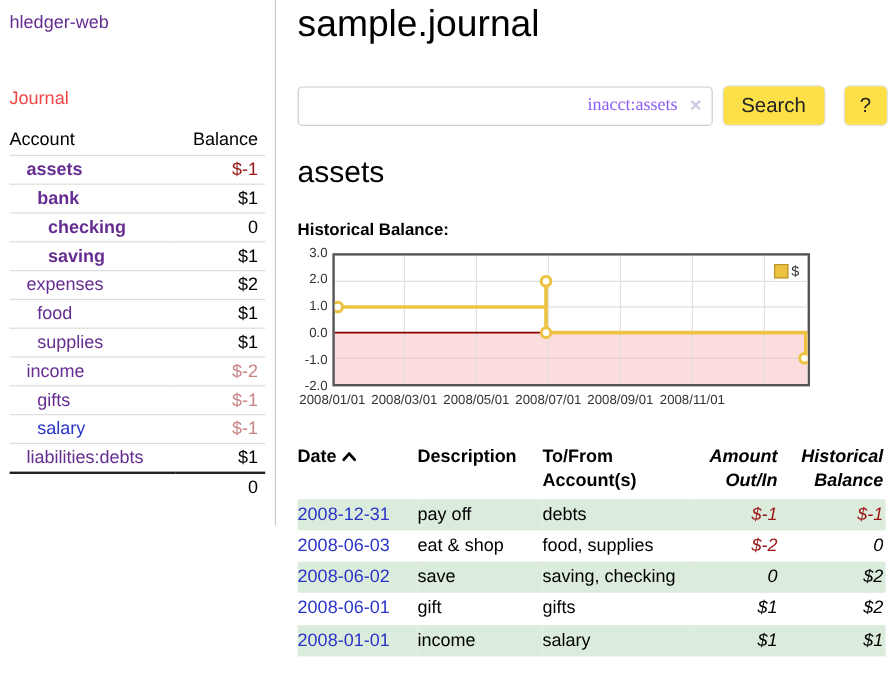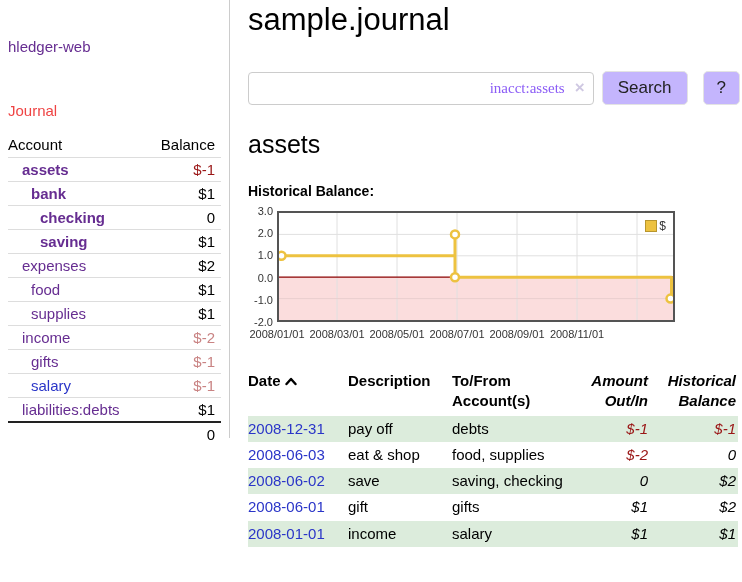--- a/index.html
+++ b/index.html
@@ -1,18 +1,18 @@
 <!DOCTYPE html>
 <html><head>
 <meta charset="utf-8">
 <style>
   * { margin:0; padding:0; box-sizing:border-box; }
   html,body { width:742px; height:582px; background:#fff; overflow:hidden;
     font-family:"Liberation Sans", sans-serif; color:#000; }
-  a { text-decoration:none; cursor:pointer;margin-top:28px; }
+  a { text-decoration:none; cursor:pointer; }
 
   
   .sidebar { position:absolute; left:0; top:0; width:230px; height:438px;
     border-right:1px solid #ccc; padding:10px 8px 0 8px; }
   .app-title { display:block; color:#662d91; font-size:15px; }
   .nav-journal { display:block; color:#ef4444; font-size:15px; margin-top:47px; }
   table.accounts { width:100%; border-collapse:collapse; font-size:15px; margin-top:14px; }
   table.accounts th { text-align:left; font-weight:normal; padding:3px 0 4px 0; }
   table.accounts th.bal-h { text-align:right; padding-right:6px; }
   table.accounts td { border-top:1px solid #ddd; padding:3px 0 3px 0; height:24px; }
@@ -30,21 +30,21 @@
   
   .main { position:absolute; left:248px; top:0; width:492px; }
   h1.page-title { font-size:31px; font-weight:normal; margin-top:2px; letter-spacing:0; }
   .searchrow { margin-top:33px; display:flex; align-items:center; }
   .searchbox { position:relative; width:357px; }
   .searchbox input { width:100%; height:33px; border:1px solid #ccc; border-radius:4px;
     font-size:15px; padding:0 28px 0 9px; color:#8b5cf6; outline:none;
     font-family:Liberation Serif, serif;text-align:right; }
   .clear-x { position:absolute; right:9px; top:6px; color:#cfc8e2; font-size:17px;
     font-weight:bold; cursor:pointer; }
-  .btn { background:#c4b5fd; border:1px solid #e3e3e3; border-radius:5px; font-size:17px;
+  .btn { background:#fde047; border:1px solid #e3e3e3; border-radius:5px; font-size:17px;
     color:#222; padding:6px 15px; margin-left:8px; cursor:pointer;
     font-family:"Liberation Sans", sans-serif; }
   .btn.help { margin-left:15px; padding:6px 13px; }
   h2.acct-heading { font-size:25px; font-weight:normal; margin-top:25px; }
   .chart-label { font-size:14px; font-weight:bold; margin-top:24px; }
 
   
   .chart { position:relative; margin-top:8px; width:460px; height:140px; }
   .plot { position:absolute; left:29px; top:4px; width:398px; height:111px;
     border:2px solid #545454; background:#fff; }

